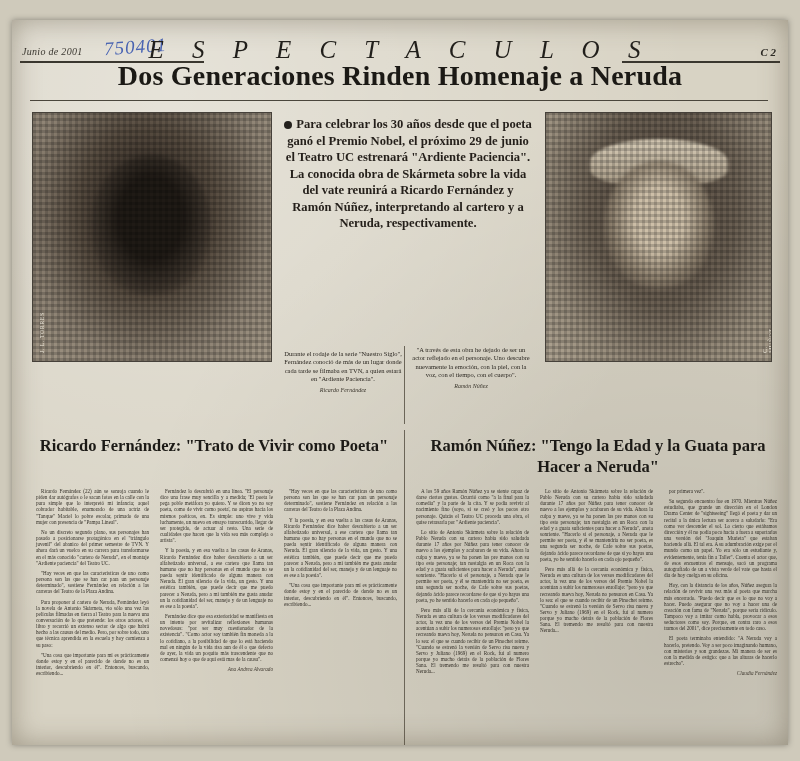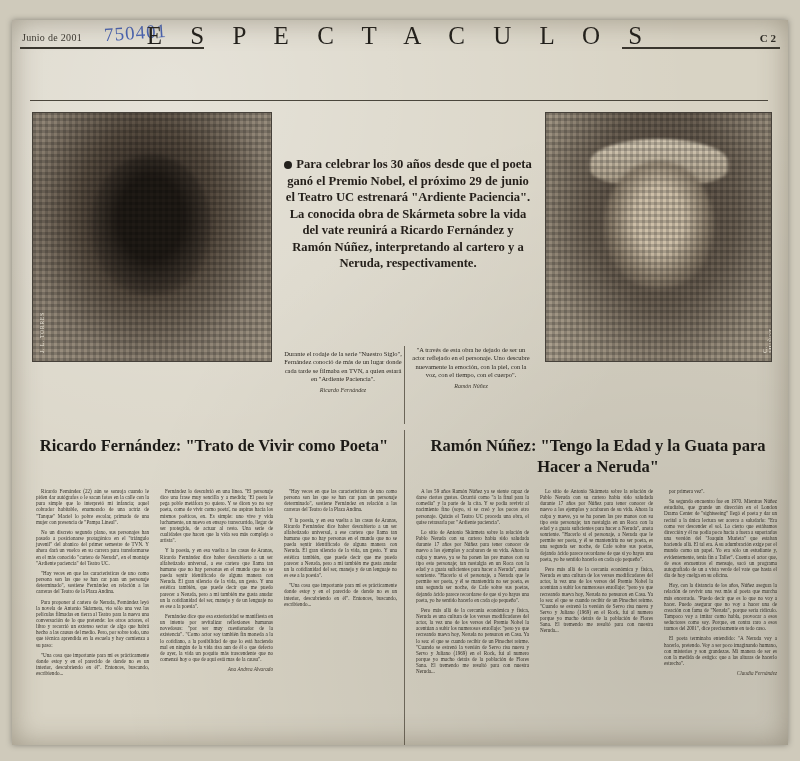--- a/index.html
+++ b/index.html
@@ -25,21 +25,21 @@
   .sheet:before{
     content:"";
     position:absolute;inset:0;
     background:
       radial-gradient(ellipse at 20% 10%, rgba(255,255,255,.35), rgba(255,255,255,0) 60%),
       radial-gradient(ellipse at 85% 85%, rgba(0,0,0,.10), rgba(0,0,0,0) 60%);
     pointer-events:none;
   }
   
   .masthead{
-    position:absolute;left:0;top:0;width:776px;height:34px;
+    position:absolute;left:0;top:14px;width:776px;height:34px;font-style:italic;
   }
   .issue-date{
     position:absolute;left:10px;top:12px;
     font-size:10px;color:#3a3730;letter-spacing:.3px;
   }
   .section-title{
     position:absolute;left:0;right:0;top:2px;
     text-align:center;
     font-size:25px;letter-spacing:11px;
     color:#211f1b;
@@ -123,21 +123,20 @@
     transform:rotate(-90deg);
     transform-origin:left top;
   }
   
   .lead{
     position:absolute;left:272px;top:96px;width:248px;
     text-align:center;
     font-size:12.6px;line-height:16.5px;
     color:#241f1a;
     font-weight:bold;
-    margin-top:40px;
   }
   .bullet{
     display:inline-block;width:8px;height:8px;border-radius:50%;
     background:#23201c;margin-right:4px;vertical-align:middle;
   }
   
   .caption-box{
     position:absolute;
     font-size:6.5px;line-height:8.3px;
     color:#2a2620;
@@ -198,20 +197,21 @@
 
     <div class="masthead">
       <div class="issue-date">Junio de 2001</div>
       <div class="hand-number">750401</div>
       <div class="rule-left"></div>
       <div class="section-title">E S P E C T A C U L O S</div>
       <div class="rule-right"></div>
       <div class="page-num">C 2</div>
     </div>
 
+    <div class="headline">Dos Generaciones Rinden Homenaje a Neruda</div>
     <div class="head-rule"></div>
 
     <div class="photo" id="photo-left">
       <div class="face"></div>
       <div class="grain"></div>
       <div class="photo-credit" style="left:6px;top:240px;">J. L. TORRES</div>
     </div>
 
     <div class="photo" id="photo-right">
       <div class="cap"></div>

